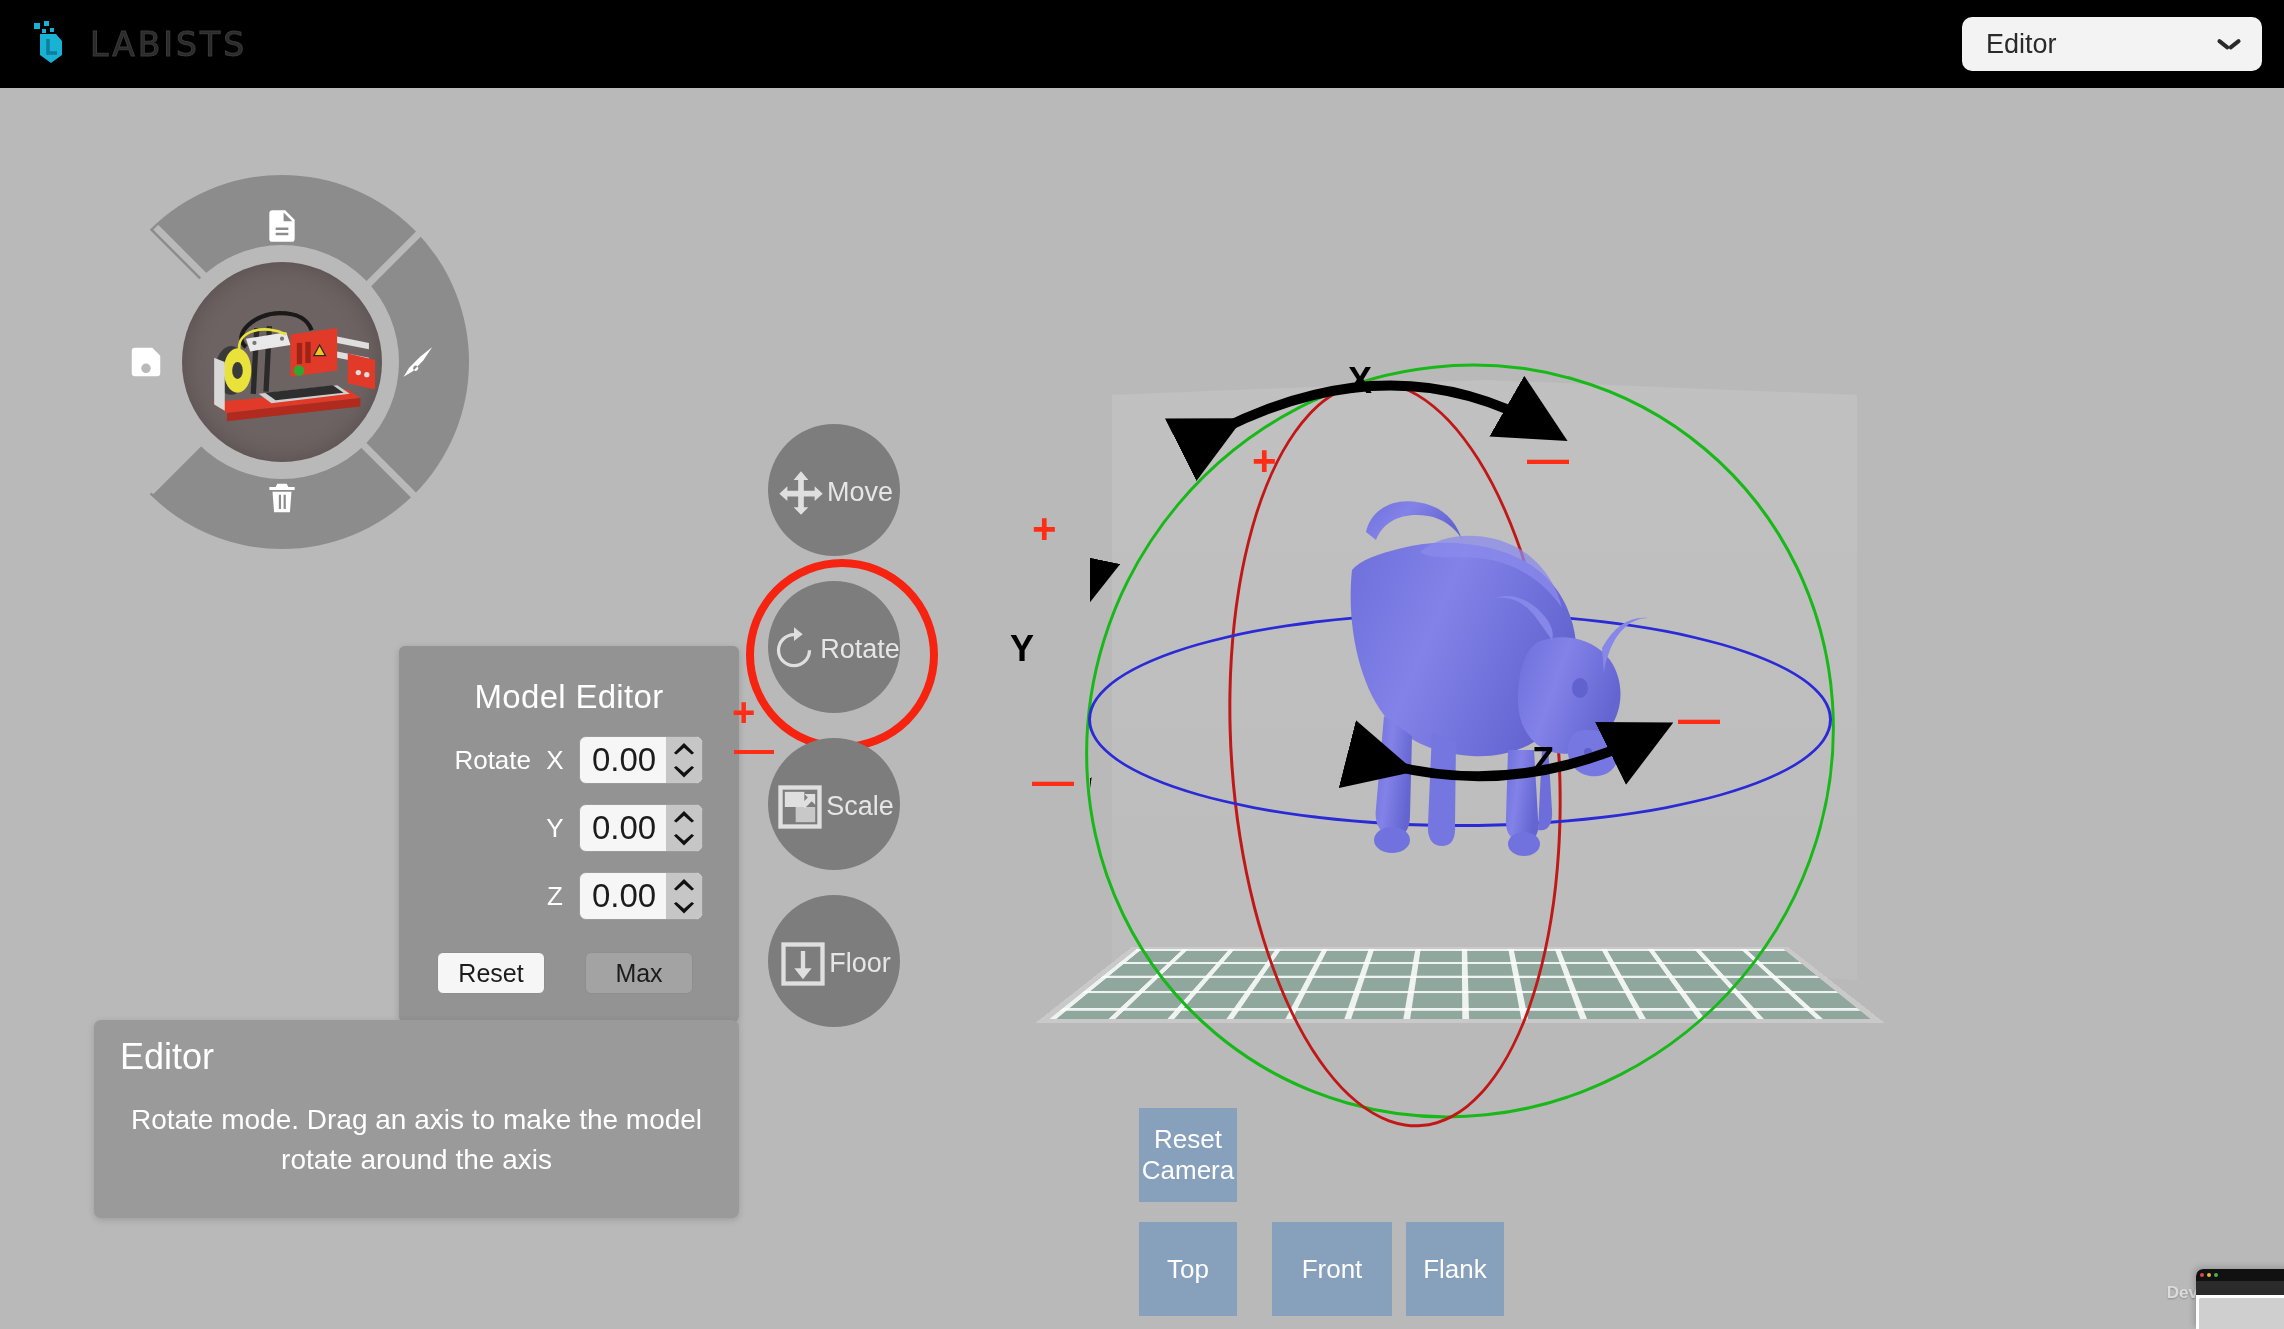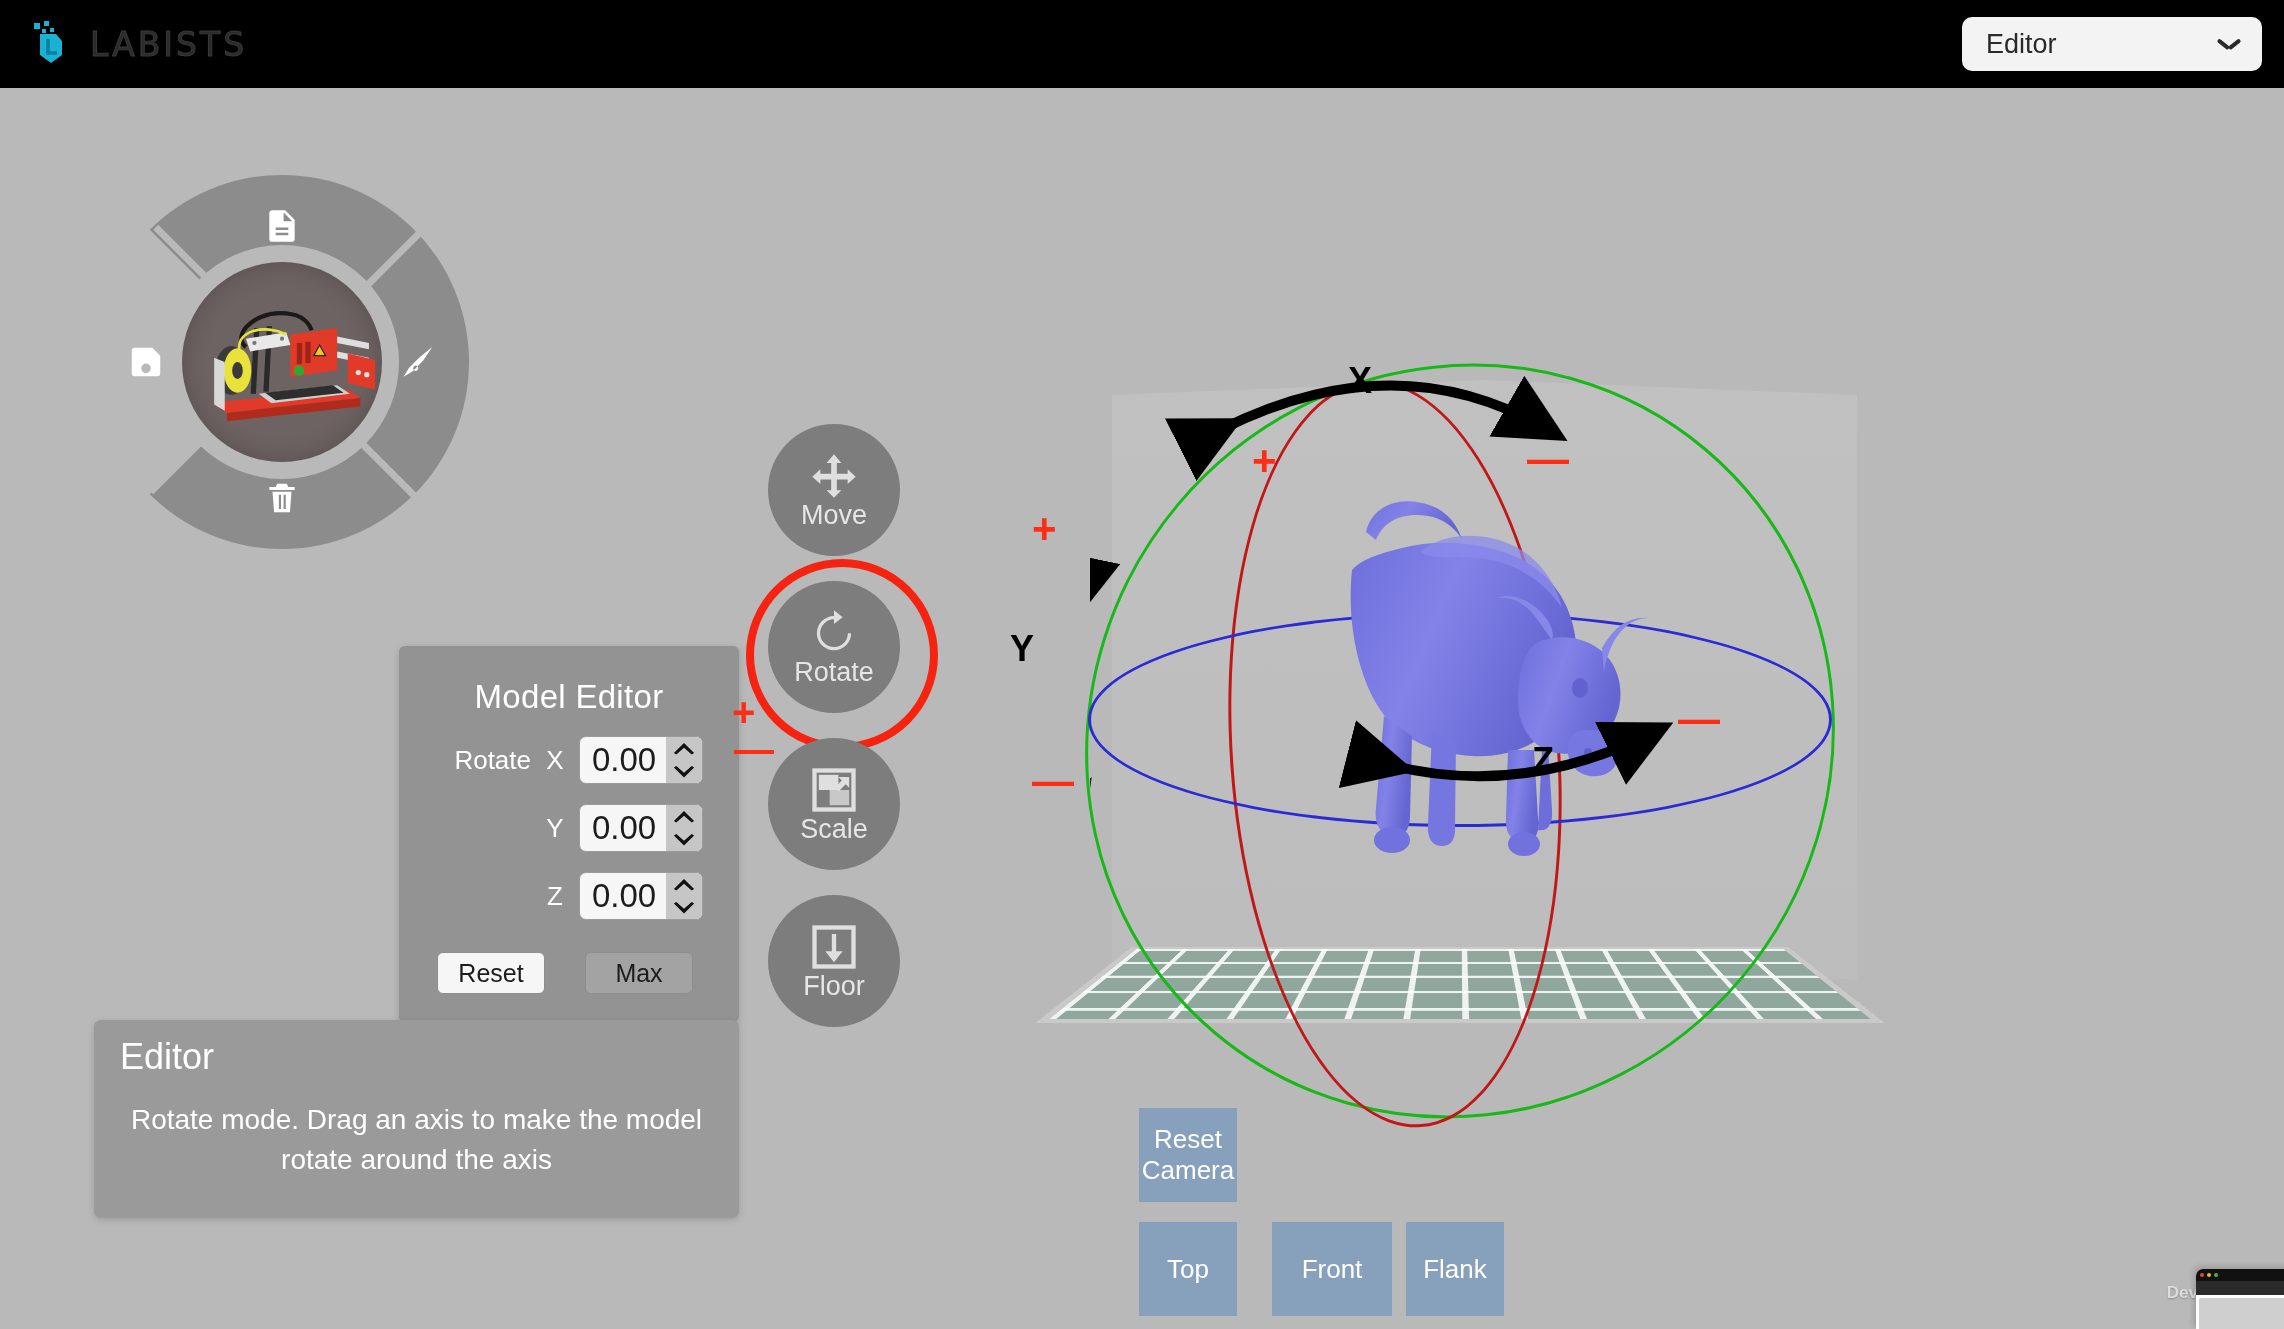--- a/index.html
+++ b/index.html
@@ -72,21 +72,21 @@
   .ri-right { left: 300px; top: 164px; }
   .ri-bot   { left: 164px; top: 300px; }
 
   
   .printer { position: absolute; left: 50%; top: 50%; transform: translate(-50%,-50%) scale(1.06); }
 
   
   .tools { position: absolute; left: 768px; top: 424px; width: 132px; }
   .tool {
     position: relative; width: 132px; height: 132px; border-radius: 50%;
-    background: #7d7d7d; display: flex; flex-direction: column;
+    background: #7d7d7d; display: flex; 
     align-items: center; justify-content: center; margin-bottom: 25px;
     cursor: pointer; color: #e8e8e8;
   }
   .tool-ico { width: 52px; height: 52px; margin-bottom: -6px; opacity: .92; }
   .tool-ico svg { width: 52px; height: 52px; }
   .tool-label { font-size: 27px; color: #e6e6e6; margin-top: 4px; }
   .tool.selected::after {
     content: ''; position: absolute; left: -22px; top: -22px;
     width: 176px; height: 176px; border-radius: 50%;
     border: 8px solid #f5230f;

